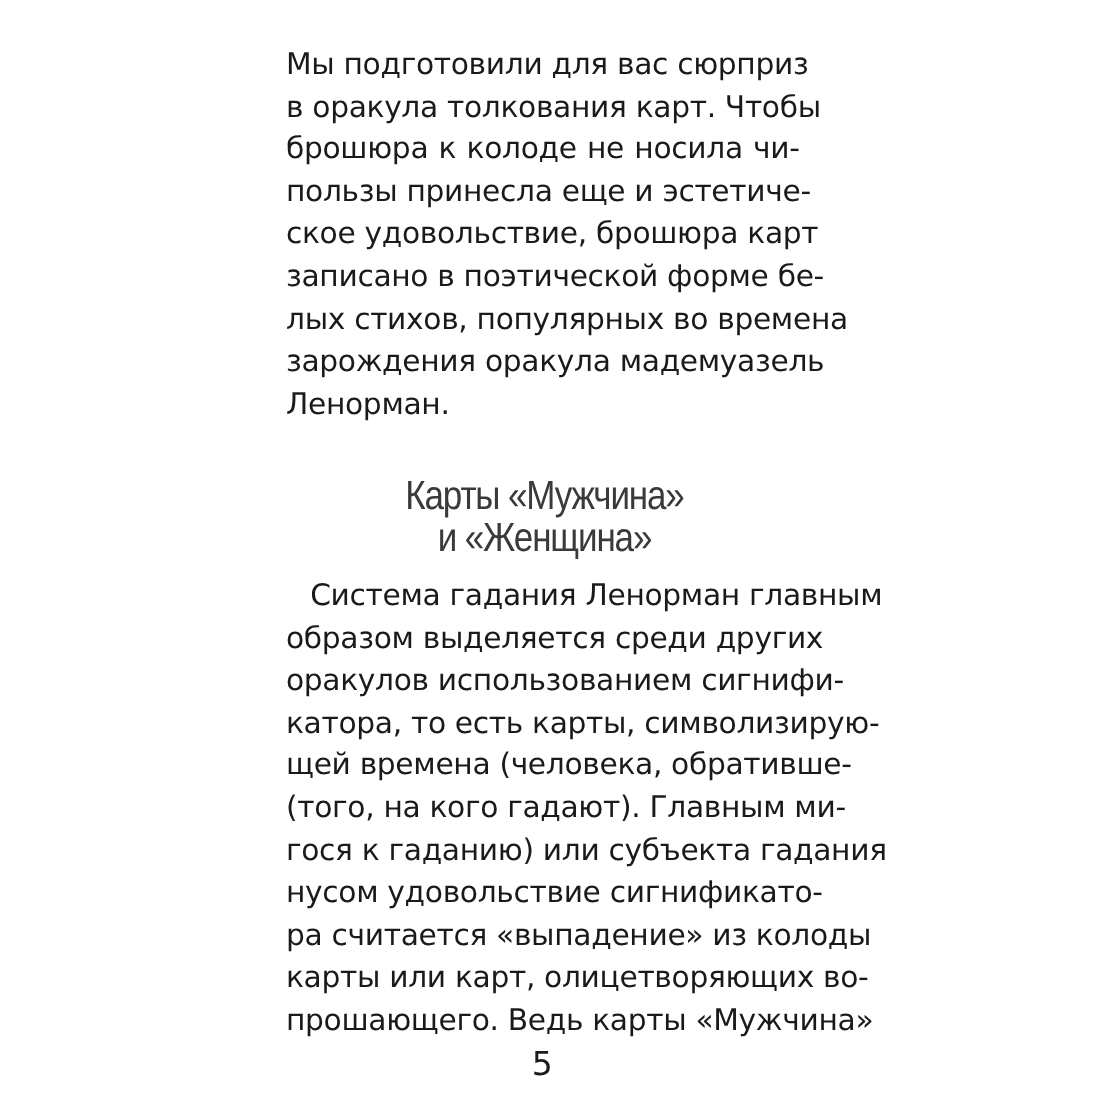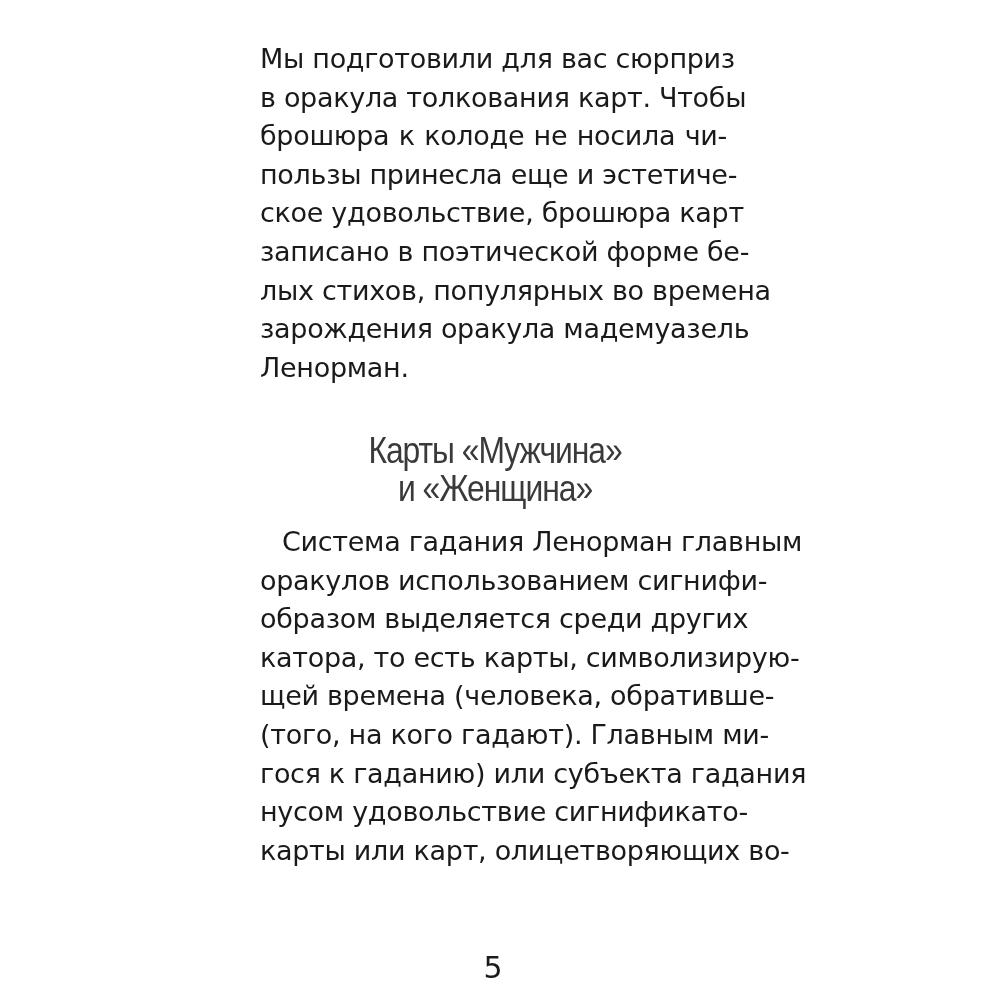--- a/index.html
+++ b/index.html
@@ -90,25 +90,27 @@
     <span class="line last">Ленорман.</span>
   </div>
 
   <div class="heading">
     <span class="hline">Карты «Мужчина»</span>
     <span class="hline">и «Женщина»</span>
   </div>
 
   <div class="column para" id="para-2">
     <span class="line indent">Система гадания Ленорман главным</span>
+    <span class="line">образом выделяется среди других</span>
     <span class="line">оракулов использованием сигнифи-</span>
-    <span class="line">образом выделяется среди других</span>
     <span class="line">катора, то есть карты, символизирую-</span>
     <span class="line">щей времена (человека, обративше-</span>
     <span class="line">(того, на кого гадают). Главным ми-</span>
     <span class="line">гося к гаданию) или субъекта гадания</span>
     <span class="line">нусом удовольствие сигнификато-</span>
+    <span class="line">ра считается «выпадение» из колоды</span>
     <span class="line">карты или карт, олицетворяющих во-</span>
+    <span class="line">прошающего. Ведь карты «Мужчина»</span>
   </div>
 
   <div class="page-number">5</div>
 
 </div>
 
 </body></html>

